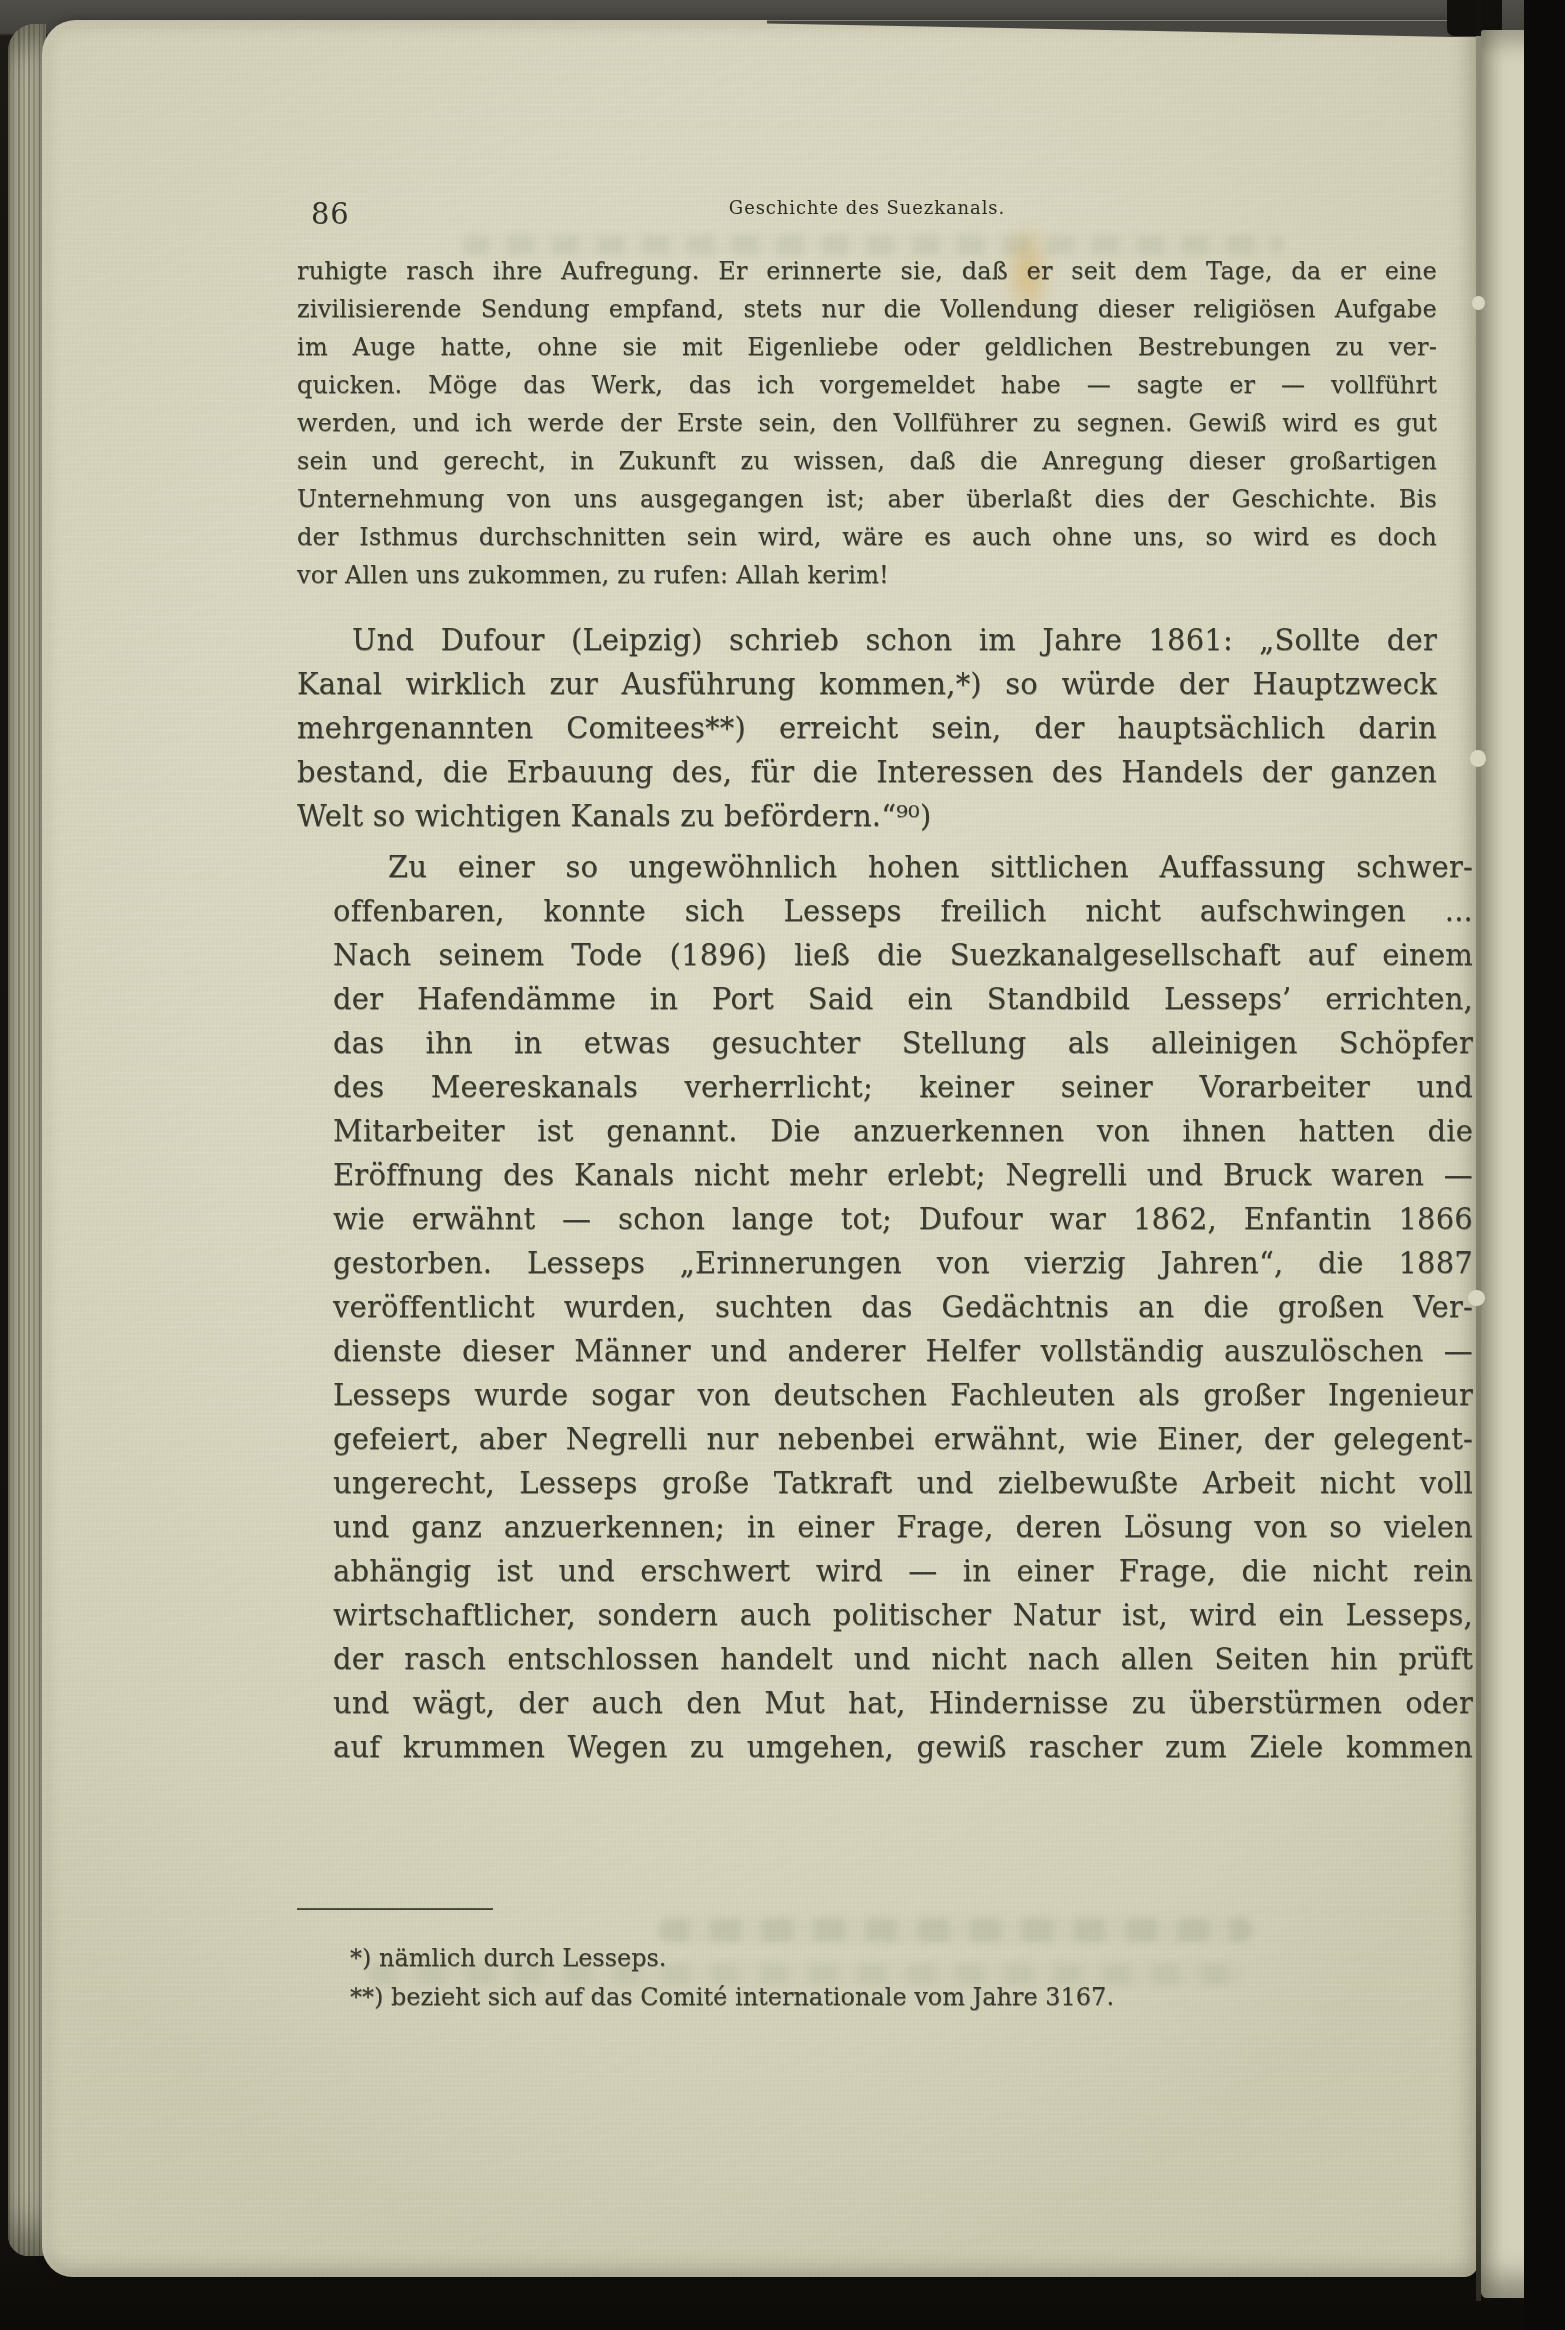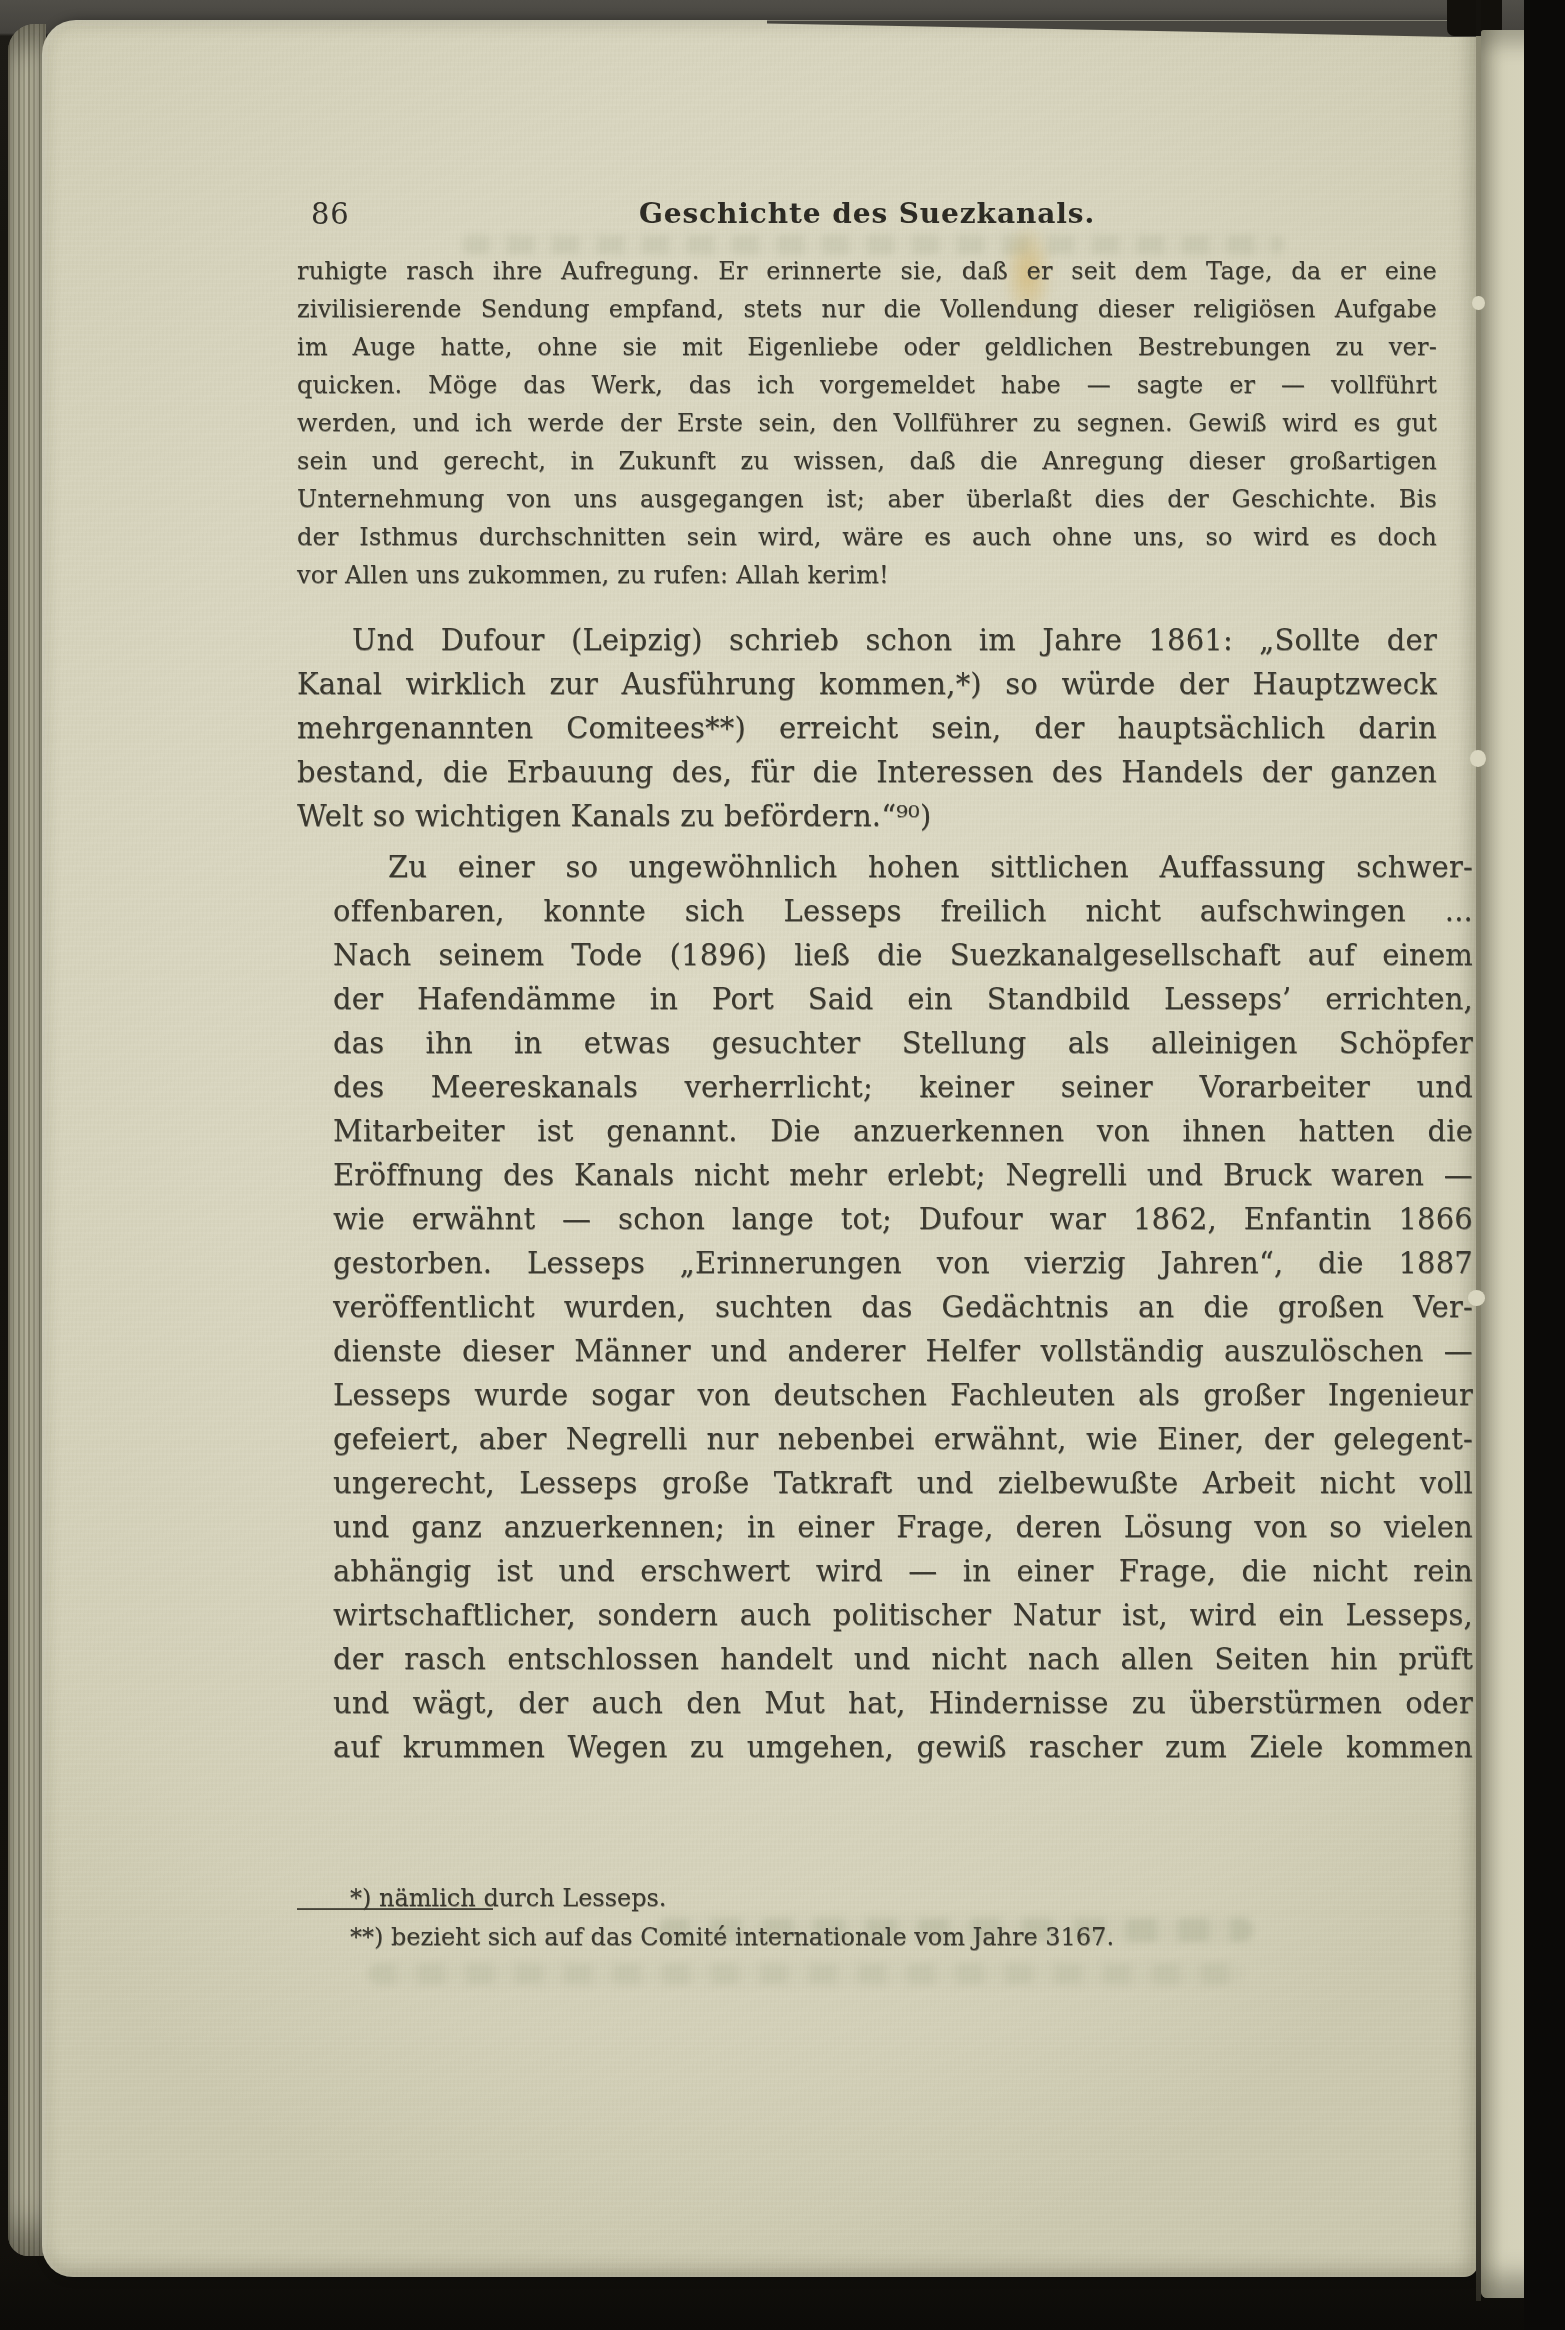--- a/index.html
+++ b/index.html
@@ -59,36 +59,36 @@
   .ghost-a{left:462px;top:235px;width:822px;height:20.4px;
     background:repeating-linear-gradient(90deg,rgba(138,146,116,.16) 0 27px,rgba(138,146,116,.03) 27px 45px);}
   .ghost-b{left:658px;top:1918px;width:595px;height:23.5px;
     background:repeating-linear-gradient(90deg,rgba(130,140,110,.22) 0 31px,rgba(130,140,110,.05) 31px 52px);}
   .ghost-c{left:368px;top:1963px;width:877px;height:22px;
     background:repeating-linear-gradient(90deg,rgba(130,140,110,.15) 0 28px,rgba(130,140,110,.04) 28px 49px);}
 
   
   .header-row{position:absolute;left:297px;top:197px;width:1140px;height:36px;color:#32302a;}
   .page-num{position:absolute;left:14px;top:0;font-size:29px;letter-spacing:0.8px;}
-  .running-title{display:block;width:100%;text-align:center;font-weight:bold;font-size:28px;letter-spacing:0.9px;color:#2d2b24;}
+  .running-title{display:block;width:100%;text-align:center;font-weight:normal;font-size:18px;letter-spacing:0.9px;color:#2d2b24;}
 
   .para{position:absolute;left:297px;width:1140px;color:#3a382f;
         text-shadow:0.3px 0.5px 0.6px rgba(58,56,47,.5);}
   .para-1{top:252px;}
   .para-2{top:618px;}
   .para-3{top:845px;margin-left:36px;}
   .para.small .line{font-size:24px;line-height:38px;letter-spacing:0.2px;}
   .para.large .line{font-size:29px;line-height:44px;letter-spacing:0.2px;}
   .line{text-align:justify;text-align-last:justify;}
   .line.indent{text-indent:55px;}
   .line.last{text-align-last:left;}
 
   .fn-rule{position:absolute;left:297px;top:1908px;width:196px;height:2.3px;
            background:linear-gradient(180deg,#5a584c,#3f3d33);}
-  .footnotes{position:absolute;left:297px;top:1879px;width:1140px;color:#3a382f;
+  .footnotes{position:absolute;left:297px;top:1939px;width:1140px;color:#3a382f;
              font-size:24px;line-height:39px;text-shadow:0.3px 0.5px 0.6px rgba(58,56,47,.5);}
   .footnote{padding-left:53px;}
 </style>
 </head>
 <body>
 
 <div id="scan">
 
   <div class="page-stack"></div>
   <div class="page-main"></div>

